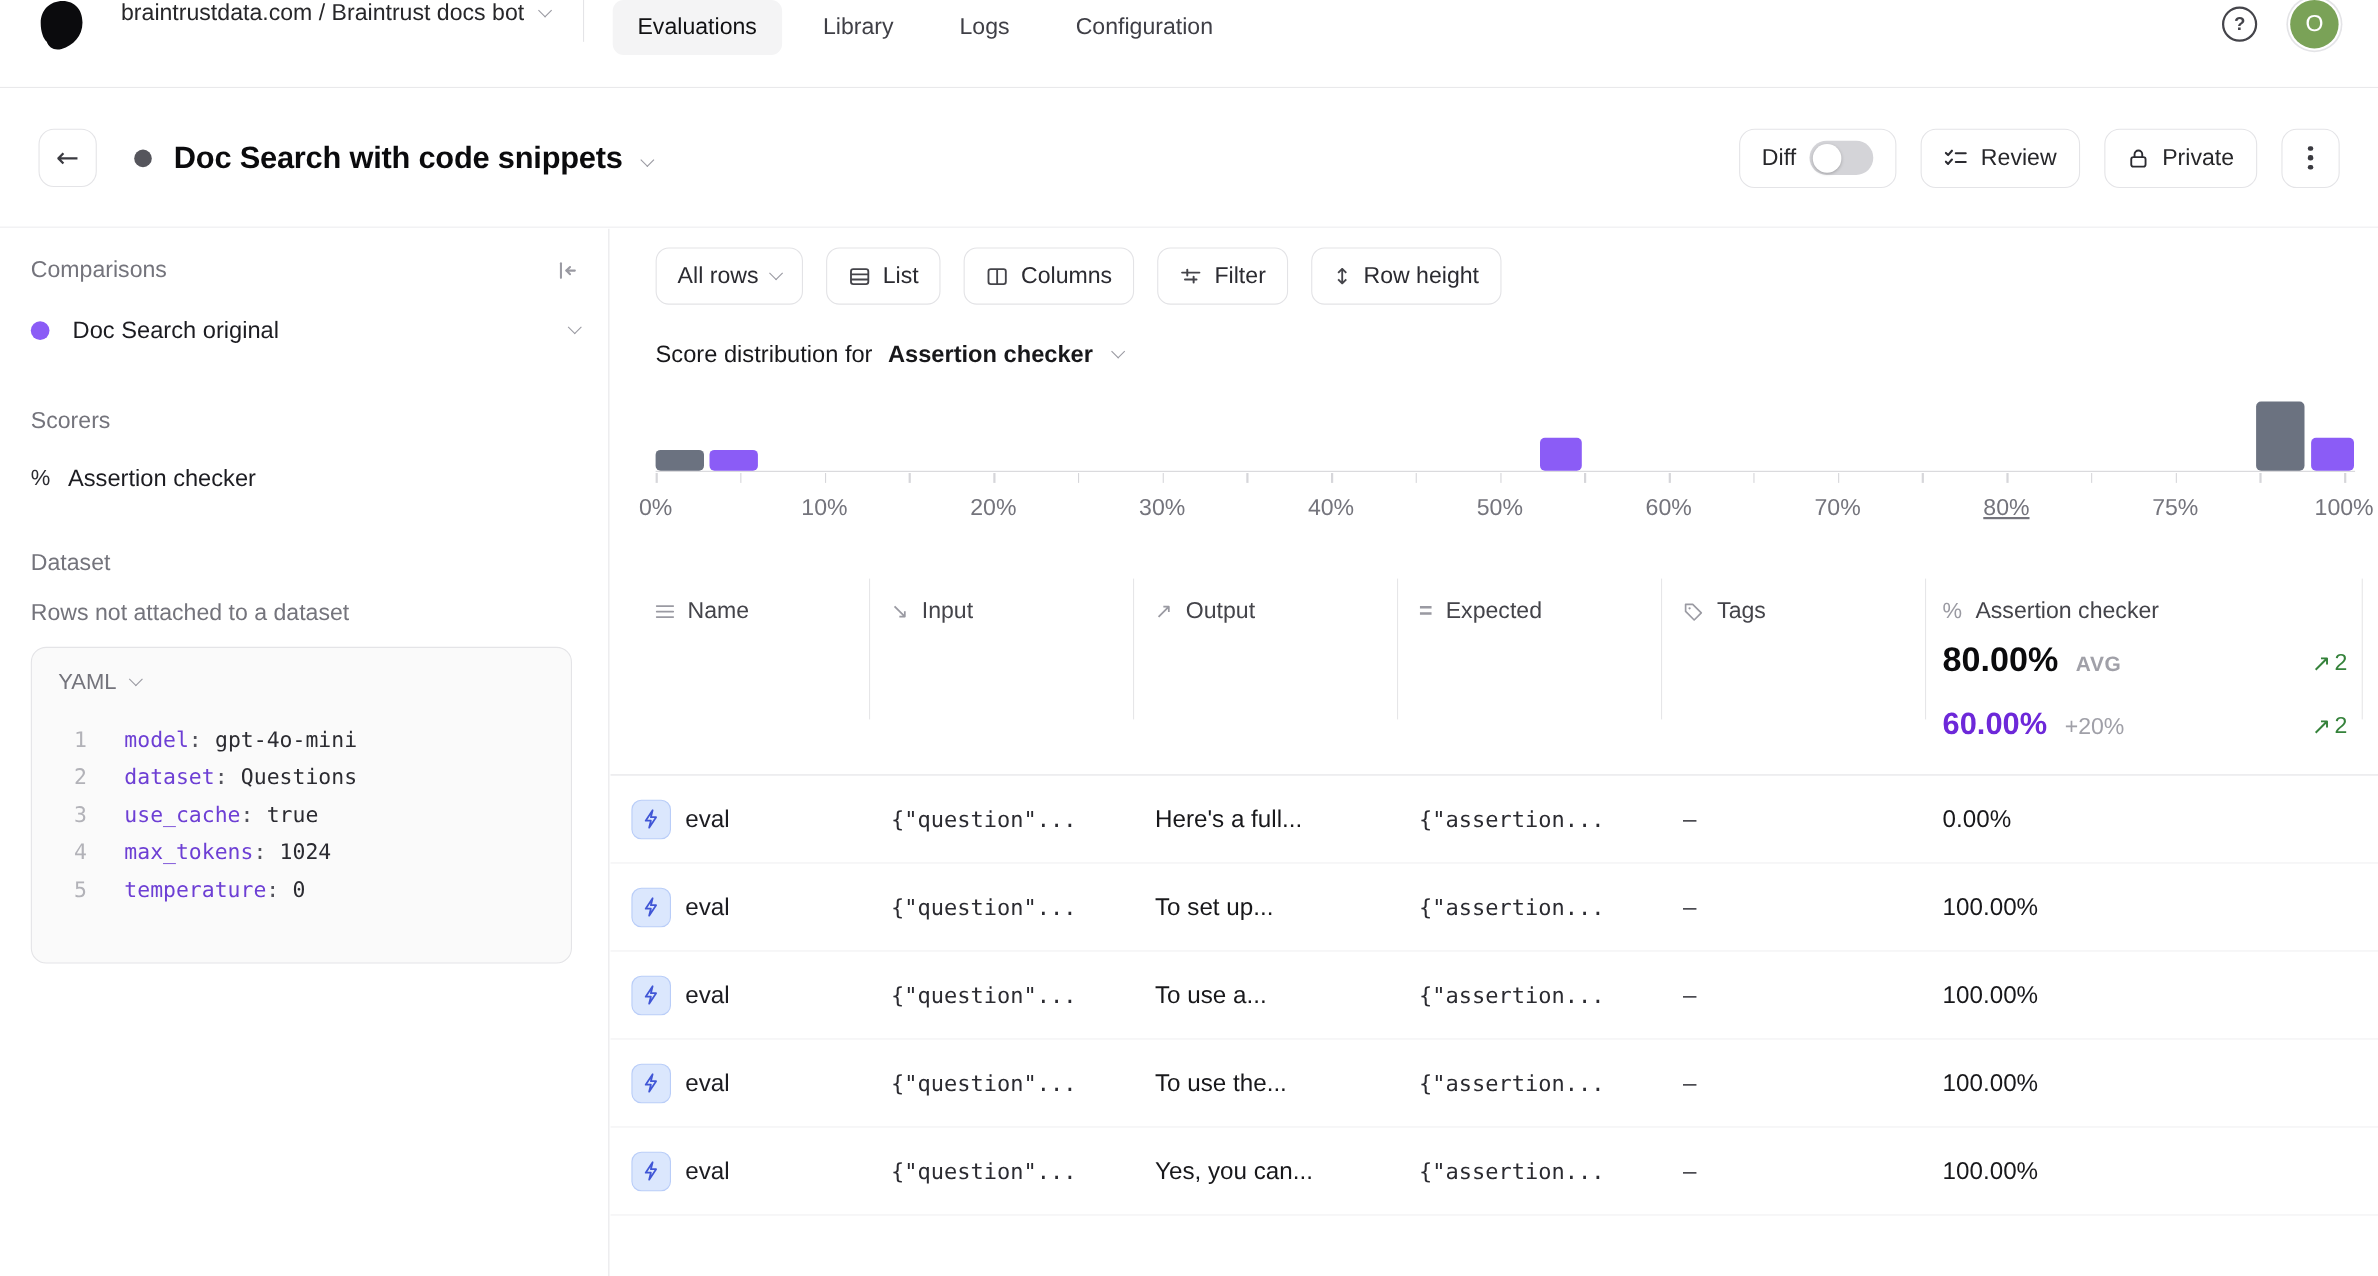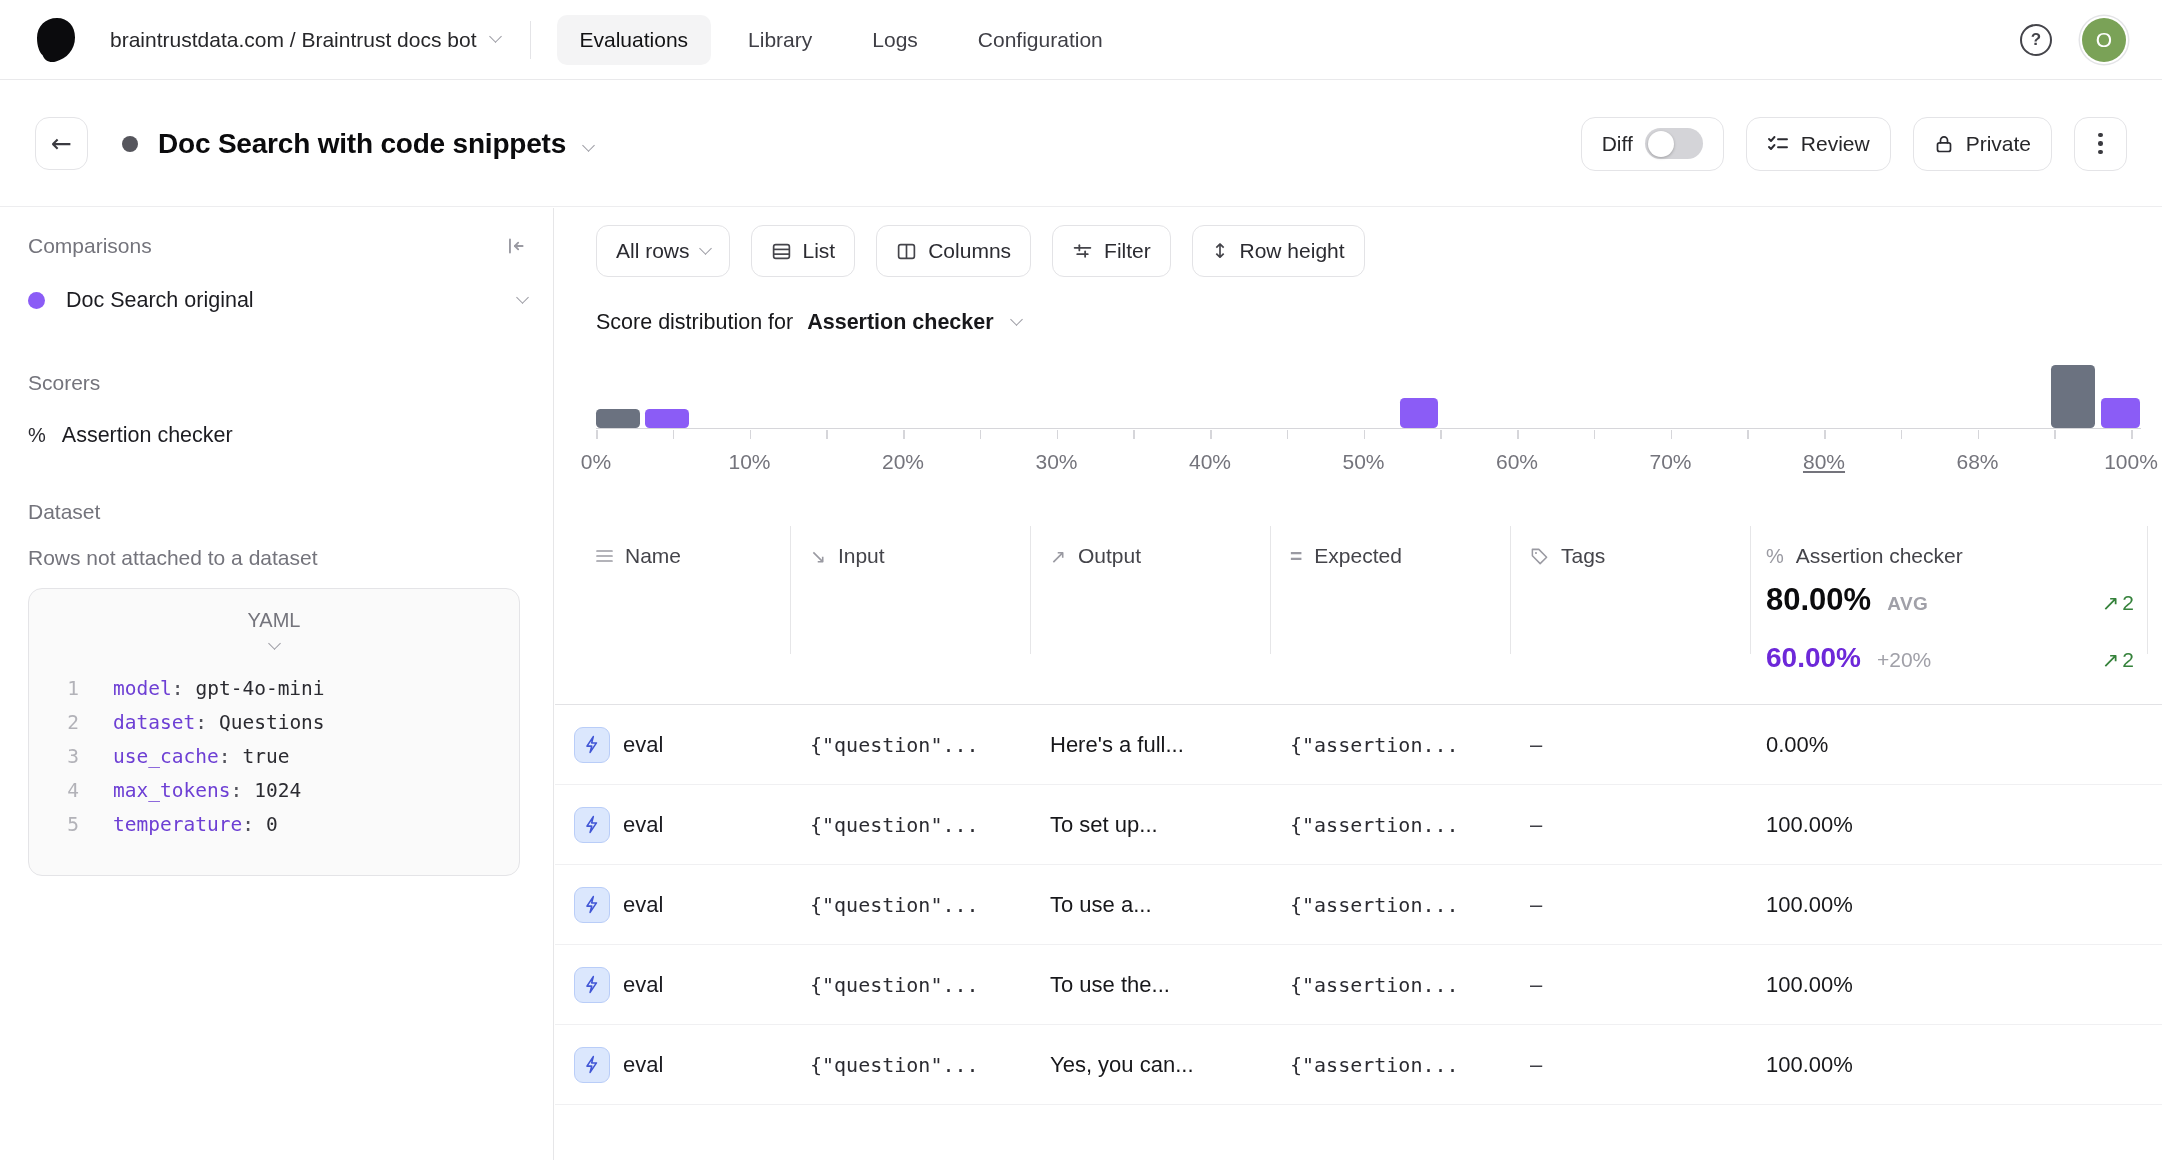--- a/index.html
+++ b/index.html
@@ -3,21 +3,21 @@
 <meta charset="utf-8">
 <style>
   * { margin:0; padding:0; box-sizing:border-box; }
   html,body { width:2162px; height:1160px; background:#ffffff; overflow:hidden;
     font-family:"Liberation Sans", sans-serif; color:#1c1c21; }
   .glyph { font-family:"DejaVu Sans", sans-serif; }
   svg { display:block; }
 
   
   .topnav { position:absolute; top:0; left:0; right:0; height:80px; border-bottom:1px solid #e9e9eb;
-    display:flex; align-items:center; padding:0 36px; }
+    display:flex; align-items:flex-start; padding:0 36px; }
   .logo { width:40px; height:46px; margin-right:34px; flex:0 0 auto; }
   .crumb { display:flex; align-items:center; gap:14px; font-size:21px; color:#27272a; cursor:pointer; }
   .chev { display:inline-block; width:9px; height:9px; border-right:1.8px solid #9a9aa2;
     border-bottom:1.8px solid #9a9aa2; transform:rotate(45deg); margin-top:-6px; }
   .nav-divider { width:1px; height:38px; background:#e4e4e7; margin:0 26px 0 30px; }
   .tabs { display:flex; align-items:center; gap:14px; }
   .tab { font-size:21px; color:#3f3f46; padding:13px 23px; border-radius:10px; cursor:pointer; white-space:nowrap; }
   .tab.active { background:#f4f4f5; color:#111113; font-weight:400; }
   .topnav-right { margin-left:auto; display:flex; align-items:center; gap:30px; }
   .help { width:32px; height:32px; border:2.6px solid #44444a; border-radius:50%;
@@ -53,21 +53,21 @@
   .pdot { width:17px; height:17px; border-radius:50%; background:#8b5cf6; margin-right:21px; }
   .side-item-label { font-size:21.5px; color:#1c1c21; }
   .scorers-h { margin-top:58px; }
   .scorer-item { margin-top:28px; }
   .pct-ic { font-size:20px; color:#2b2b31; margin-right:16px; font-weight:400; }
   .dataset-h { margin-top:52px; }
   .side-note { margin-top:22px; font-size:21px; color:#74747c; }
   .meta-h { margin-top:56px; }
   .yamlbox { margin-top:18px; width:492px; height:288px; background:#fafafa; border:1px solid #e4e4e7;
     border-radius:14px; padding:20px 24px; }
-  .yaml-lang { display:flex; align-items:center; gap:13px; font-size:20px; color:#74747c; cursor:pointer;flex-direction:column; }
+  .yaml-lang { display:flex; align-items:center; gap:13px; font-size:20px; color:#74747c; cursor:pointer; }
   .code { margin-top:24px; font-family:"DejaVu Sans Mono", monospace; font-size:19.5px; }
   .cline { display:flex; line-height:34px; }
   .lnum { width:26px; text-align:right; color:#b2b2b8; flex:0 0 auto; }
   .ckey { color:#6d3fd4; margin-left:34px; }
   .csep { color:#52525b; }
   .cval { color:#2b2b31; margin-left:12px; }
 
   
   .main { position:absolute; top:208px; left:555px; right:0; bottom:0; }
   .toolbar { position:absolute; top:17px; left:41px; display:flex; gap:21px; }
@@ -316,21 +316,21 @@
     <div class="xlabels" id="xlabels">
         <div class="xlabel" style="left: 0px;">0%</div>
         <div class="xlabel" style="left: 153.5px;">10%</div>
         <div class="xlabel" style="left: 307px;">20%</div>
         <div class="xlabel" style="left: 460.5px;">30%</div>
         <div class="xlabel" style="left: 614px;">40%</div>
         <div class="xlabel" style="left: 767.5px;">50%</div>
         <div class="xlabel" style="left: 921px;">60%</div>
         <div class="xlabel" style="left: 1074.5px;">70%</div>
         <div class="xlabel" style="left: 1228px; text-decoration: underline;">80%</div>
-        <div class="xlabel" style="left: 1381.5px;">68%</div>
+        <div class="xlabel" style="left: 1381.5px;">75%</div>
         <div class="xlabel" style="left: 1535px;">100%</div>
       </div>
   </div>
 
   <div class="thead">
     <div class="colhead" style="left:41px">
       <svg class="hicon" width="17" height="14" viewBox="0 0 17 14" stroke="#9a9aa2" stroke-width="1.7" stroke-linecap="round">
         <line x1="1" y1="2" x2="16" y2="2"></line>
           <line x1="1" y1="7" x2="16" y2="7"></line>
           <line x1="1" y1="12" x2="16" y2="12"></line>

